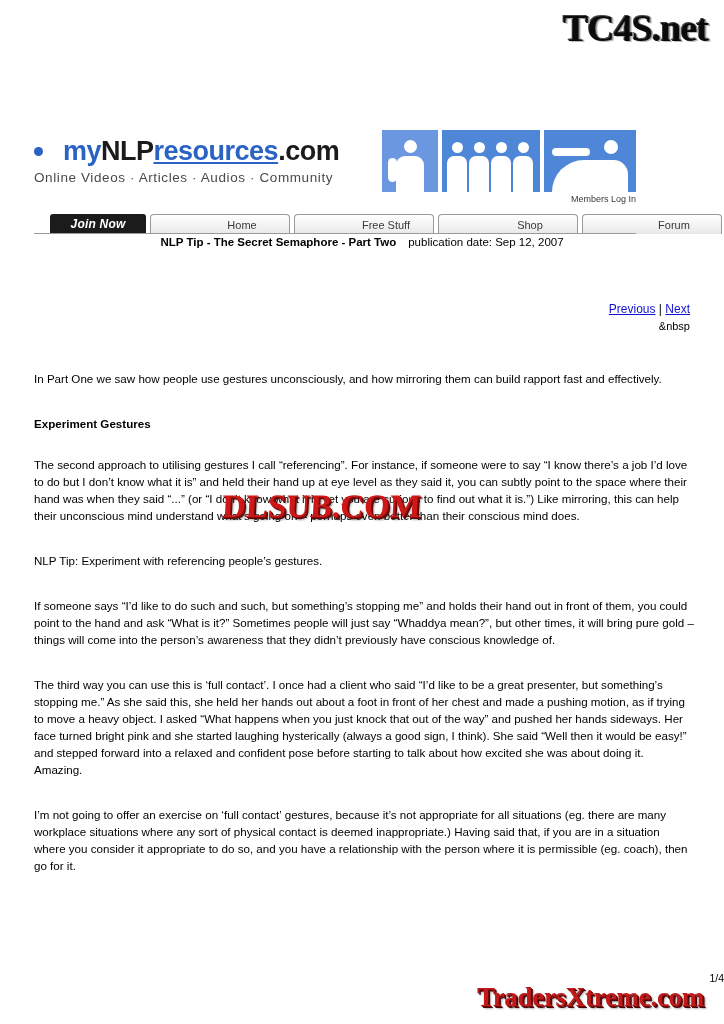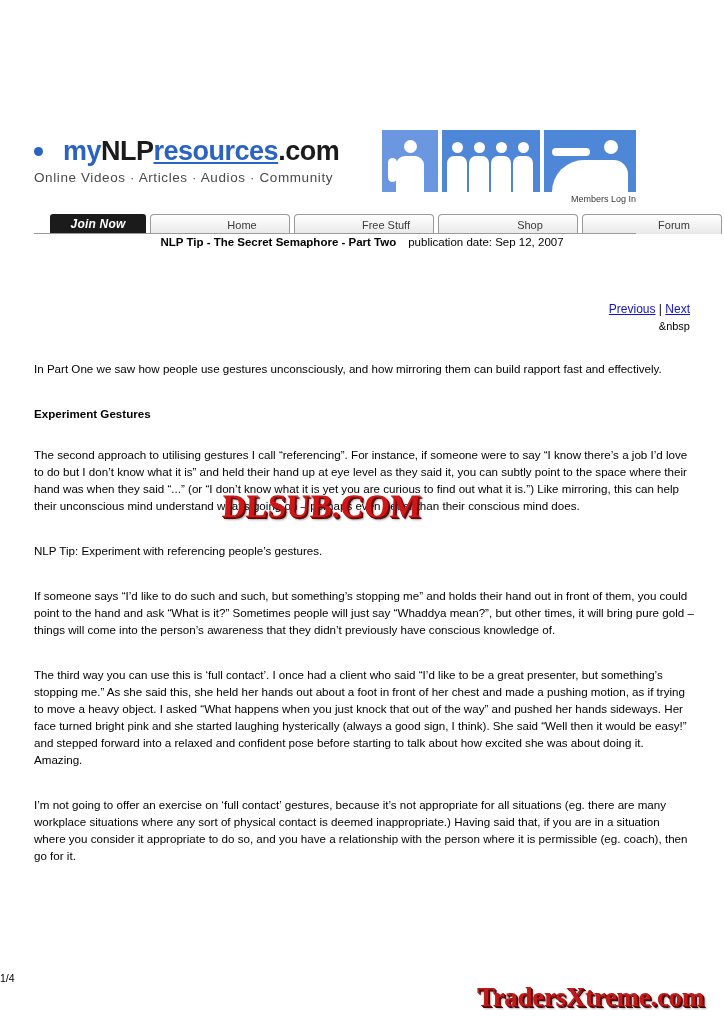--- a/index.html
+++ b/index.html
@@ -221,21 +221,21 @@
   .article {
     position: absolute;
     left: 34px;
     top: 352px;
     width: 660px;
     font-size: 11.6px;
     line-height: 17px;
     color: #000;
   }
   .article p {
-    margin: 8px 0 28px 0;
+    margin: 18px 0 28px 0;
     text-align: left;
   }
   .article p.heading {
     font-weight: bold;
     margin-bottom: 24px;
   }
 
   
   .center-watermark {
     position: absolute;
@@ -252,21 +252,21 @@
       3px 3px 2px rgba(0,0,0,0.35);
     transform: skewX(-3deg);
   }
 
   
   .page-num {
     position: absolute;
     left: 0;
     top: 972px;
     width: 724px;
-    text-align: left;
+    text-align: right;
     font-size: 10.5px;
     color: #000;
   }
   .bottom-watermark {
     position: absolute;
     right: 20px;
     top: 982px;
     font-family: "Liberation Serif", serif;
     font-size: 27px;
     font-weight: bold;
@@ -276,20 +276,21 @@
       1px 1px 0 #6d0808,
       2px 2px 0 #4a0505,
       3px 3px 2px rgba(0,0,0,0.3);
   }
 </style>
 </head>
 <body>
 
 <div class="page">
 
+  <div class="top-watermark">TC4S.net</div>
 
   <div class="banner">
 
     <div class="logo-block">
       <div class="logo-line1">
         <span class="logo-dot"></span><span class="logo-my">my</span><span class="logo-nlp">NLP</span><span class="logo-resources">resources</span><span class="logo-com">.com</span>
       </div>
       <div class="logo-line2">Online Videos · Articles · Audios · Community</div>
     </div>
 

